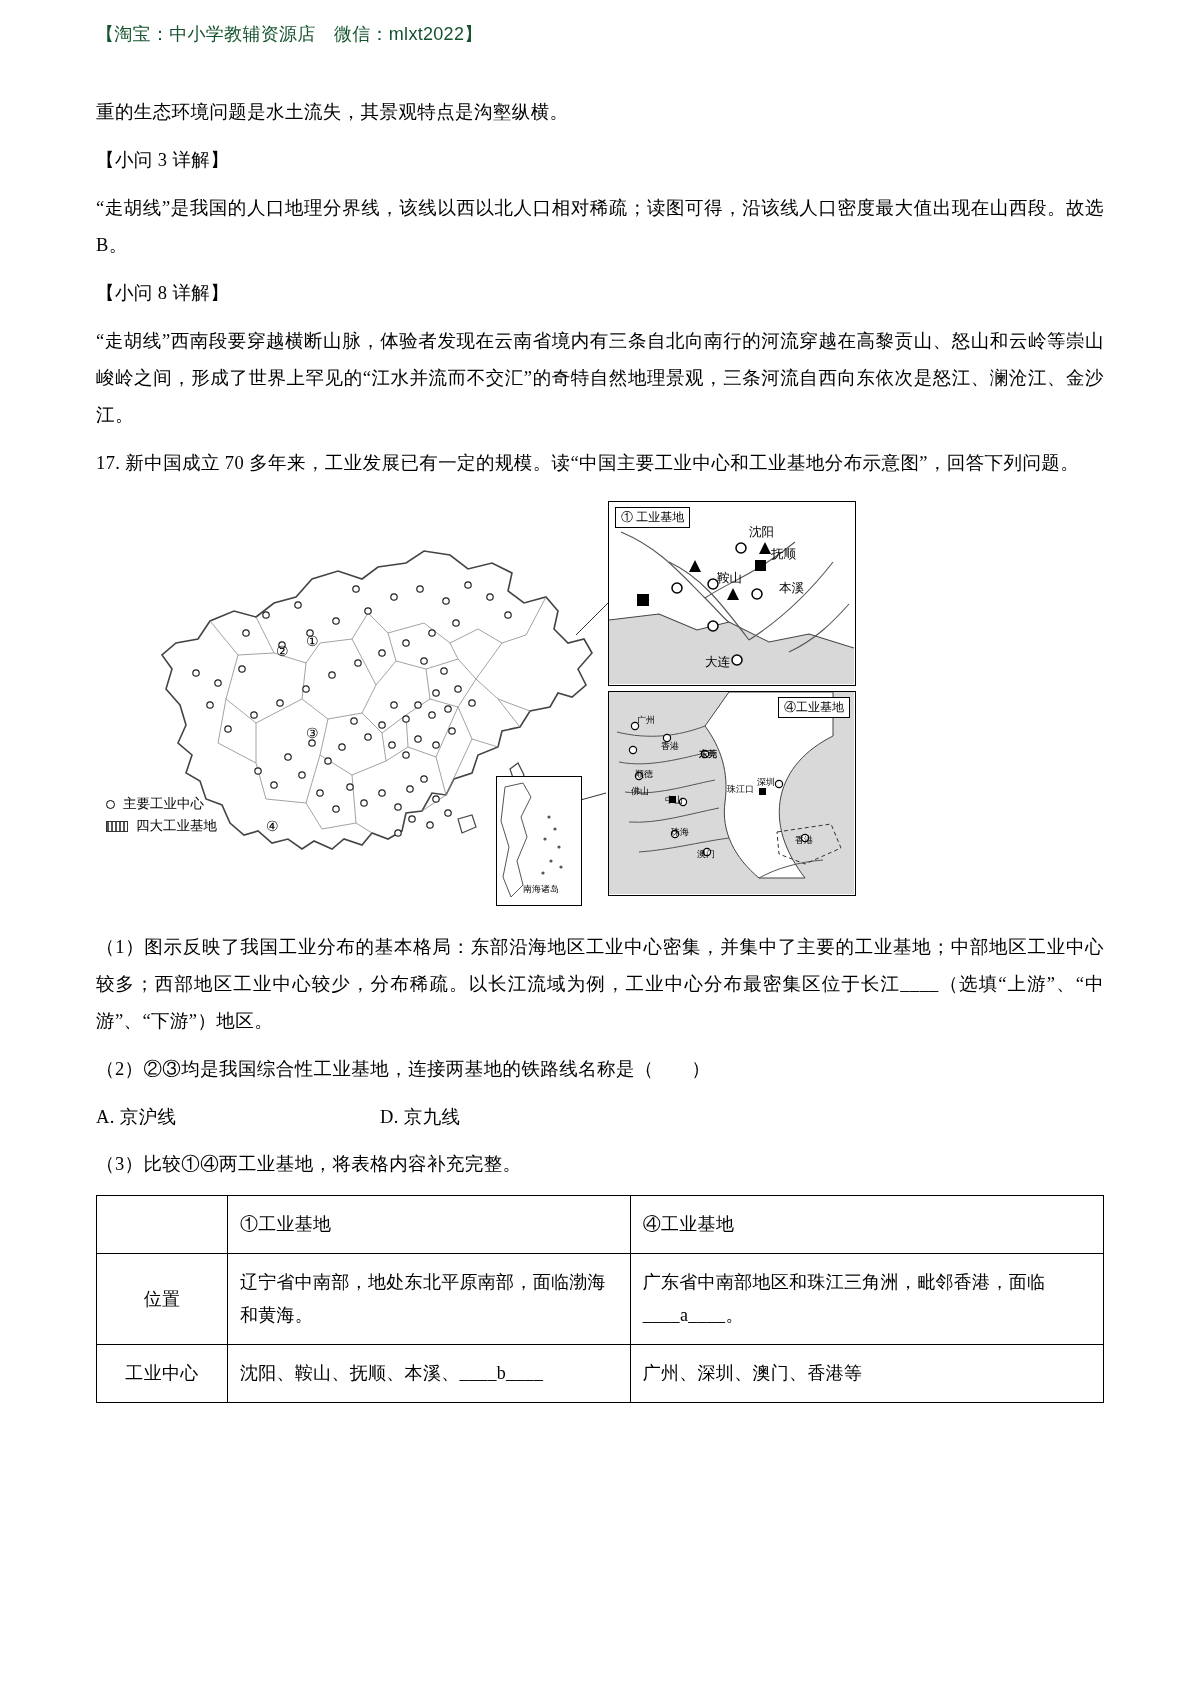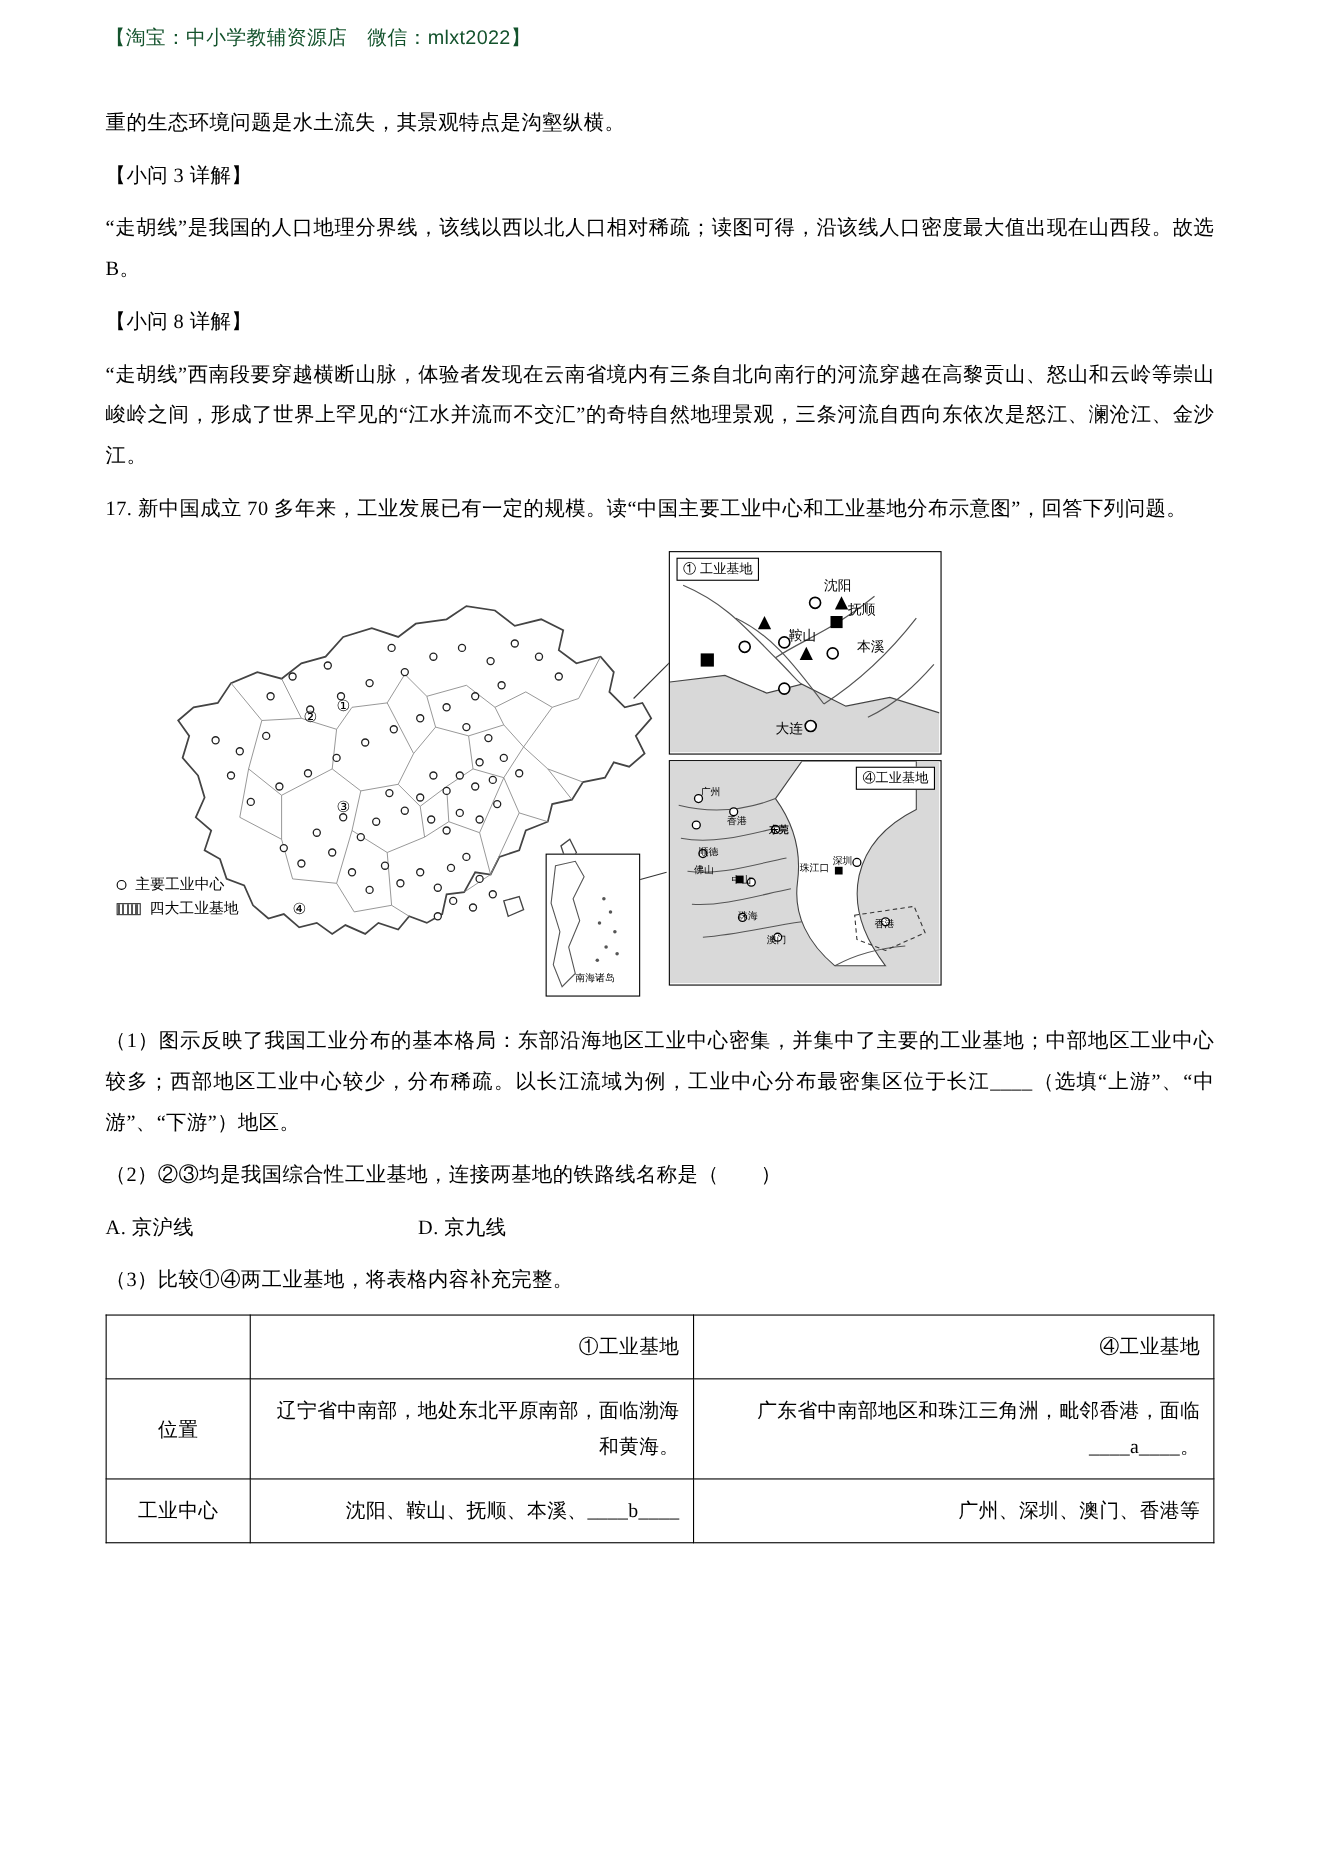--- a/index.html
+++ b/index.html
@@ -146,21 +146,20 @@
     border-collapse: collapse;
     margin-top: 12px;
     font-size: 18px;
   }
   table.qtable td {
     border: 1.5px solid #000;
     padding: 12px 12px;
     vertical-align: middle;
     line-height: 33px;
     letter-spacing: 0.3px;
-    text-align: right;
   }
   table.qtable td.c0 { width: 13%; text-align: center; }
   table.qtable td.c1 { width: 40%; }
   table.qtable td.c2 { width: 47%; }
 </style>
 </head>
 <body>
 
 <div class="page">
 

